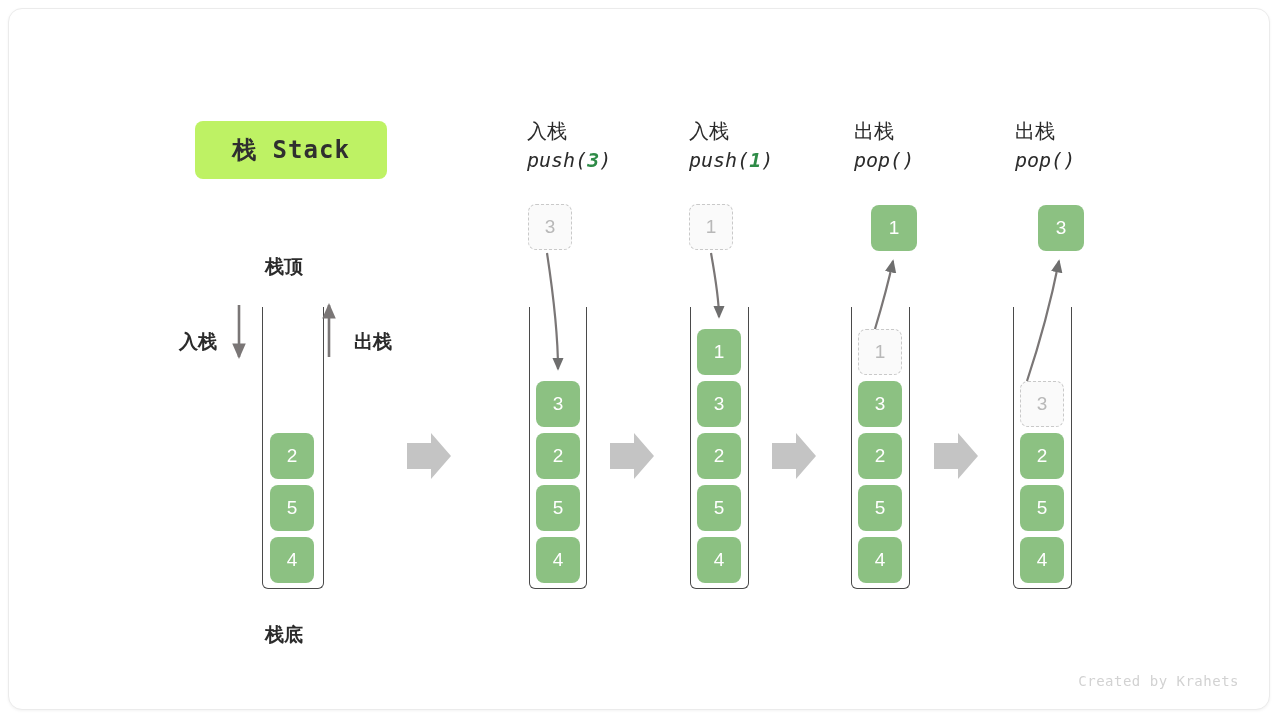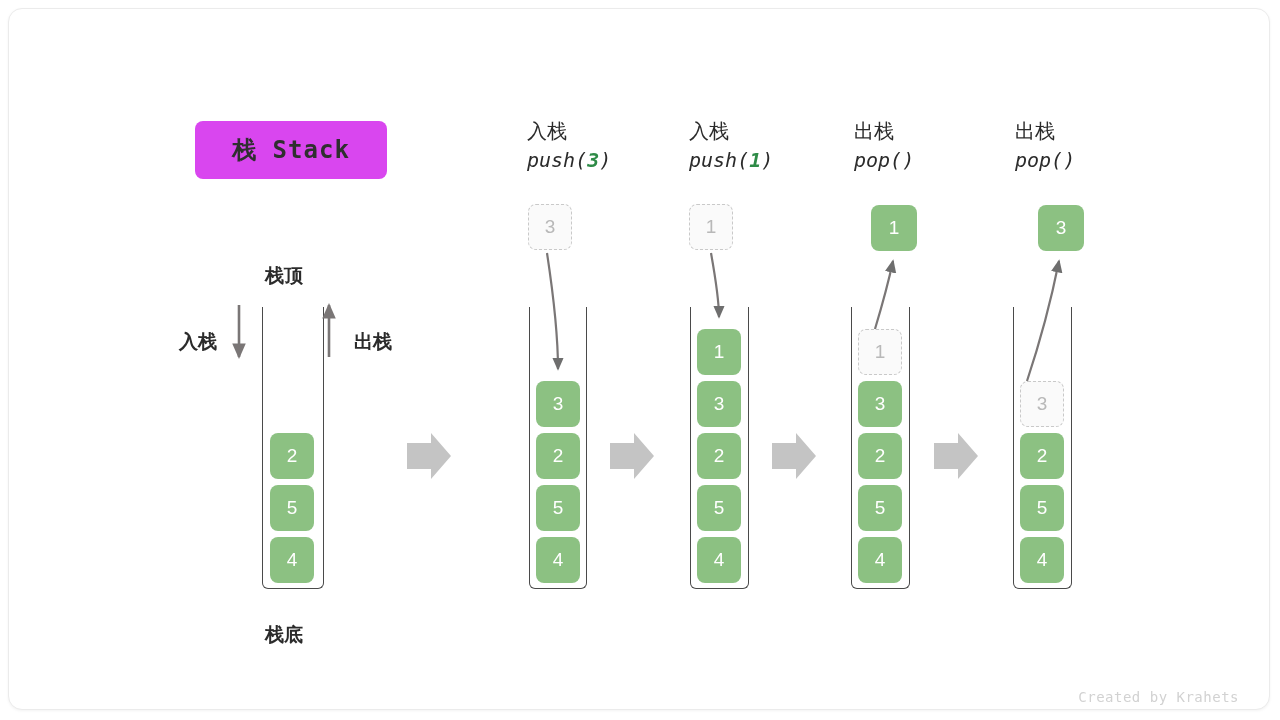--- a/index.html
+++ b/index.html
@@ -27,21 +27,21 @@
     overflow: hidden;
   }
 
   
   .title-badge {
     position: absolute;
     left: 186px;
     top: 112px;
     width: 192px;
     height: 58px;
-    background: #d946ef;
+    background: #bef264;
     border-radius: 8px;
     display: flex;
     align-items: center;
     justify-content: center;
     font-family: "DejaVu Sans Mono", "Liberation Mono", monospace;
     font-size: 24px;
     font-weight: bold;
     color: #2f2f2f;
     letter-spacing: 1px;
   }
@@ -114,35 +114,35 @@
     left: 0;
     top: 0;
     width: 1262px;
     height: 702px;
     pointer-events: none;
   }
 
   .watermark {
     position: absolute;
     right: 30px;
-    bottom: 4px;
+    bottom: 20px;
     font-family: "DejaVu Sans Mono", "Liberation Mono", monospace;
     font-size: 14px;
     color: #d2d2d2;
     letter-spacing: 0.5px;
   }
 </style>
 </head>
 <body>
 
 <div class="page-card">
 
   <div class="title-badge">栈 Stack</div>
 
-  <div class="cn-label" style="left:256px; top:254px;font-family:Liberation Mono, monospace;">栈顶</div>
+  <div class="cn-label" style="left:256px; top:245px;font-family:Liberation Mono, monospace;">栈顶</div>
   <div class="cn-label" style="left:256px; top:613px;text-align:center;">栈底</div>
   <div class="cn-label" style="left:170px; top:320px;">入栈</div>
   <div class="cn-label" style="left:345px; top:320px;">出栈</div>
 
   <div class="stack-frame" style="left:253px; top:298px; width:62px; height:282px;"></div>
   <div class="cell" style="left:261px; top:424px;">2</div>
   <div class="cell" style="left:261px; top:476px;">5</div>
   <div class="cell" style="left:261px; top:528px;">4</div>
 
   <div class="step-title" style="left:518px; top:108px;">

